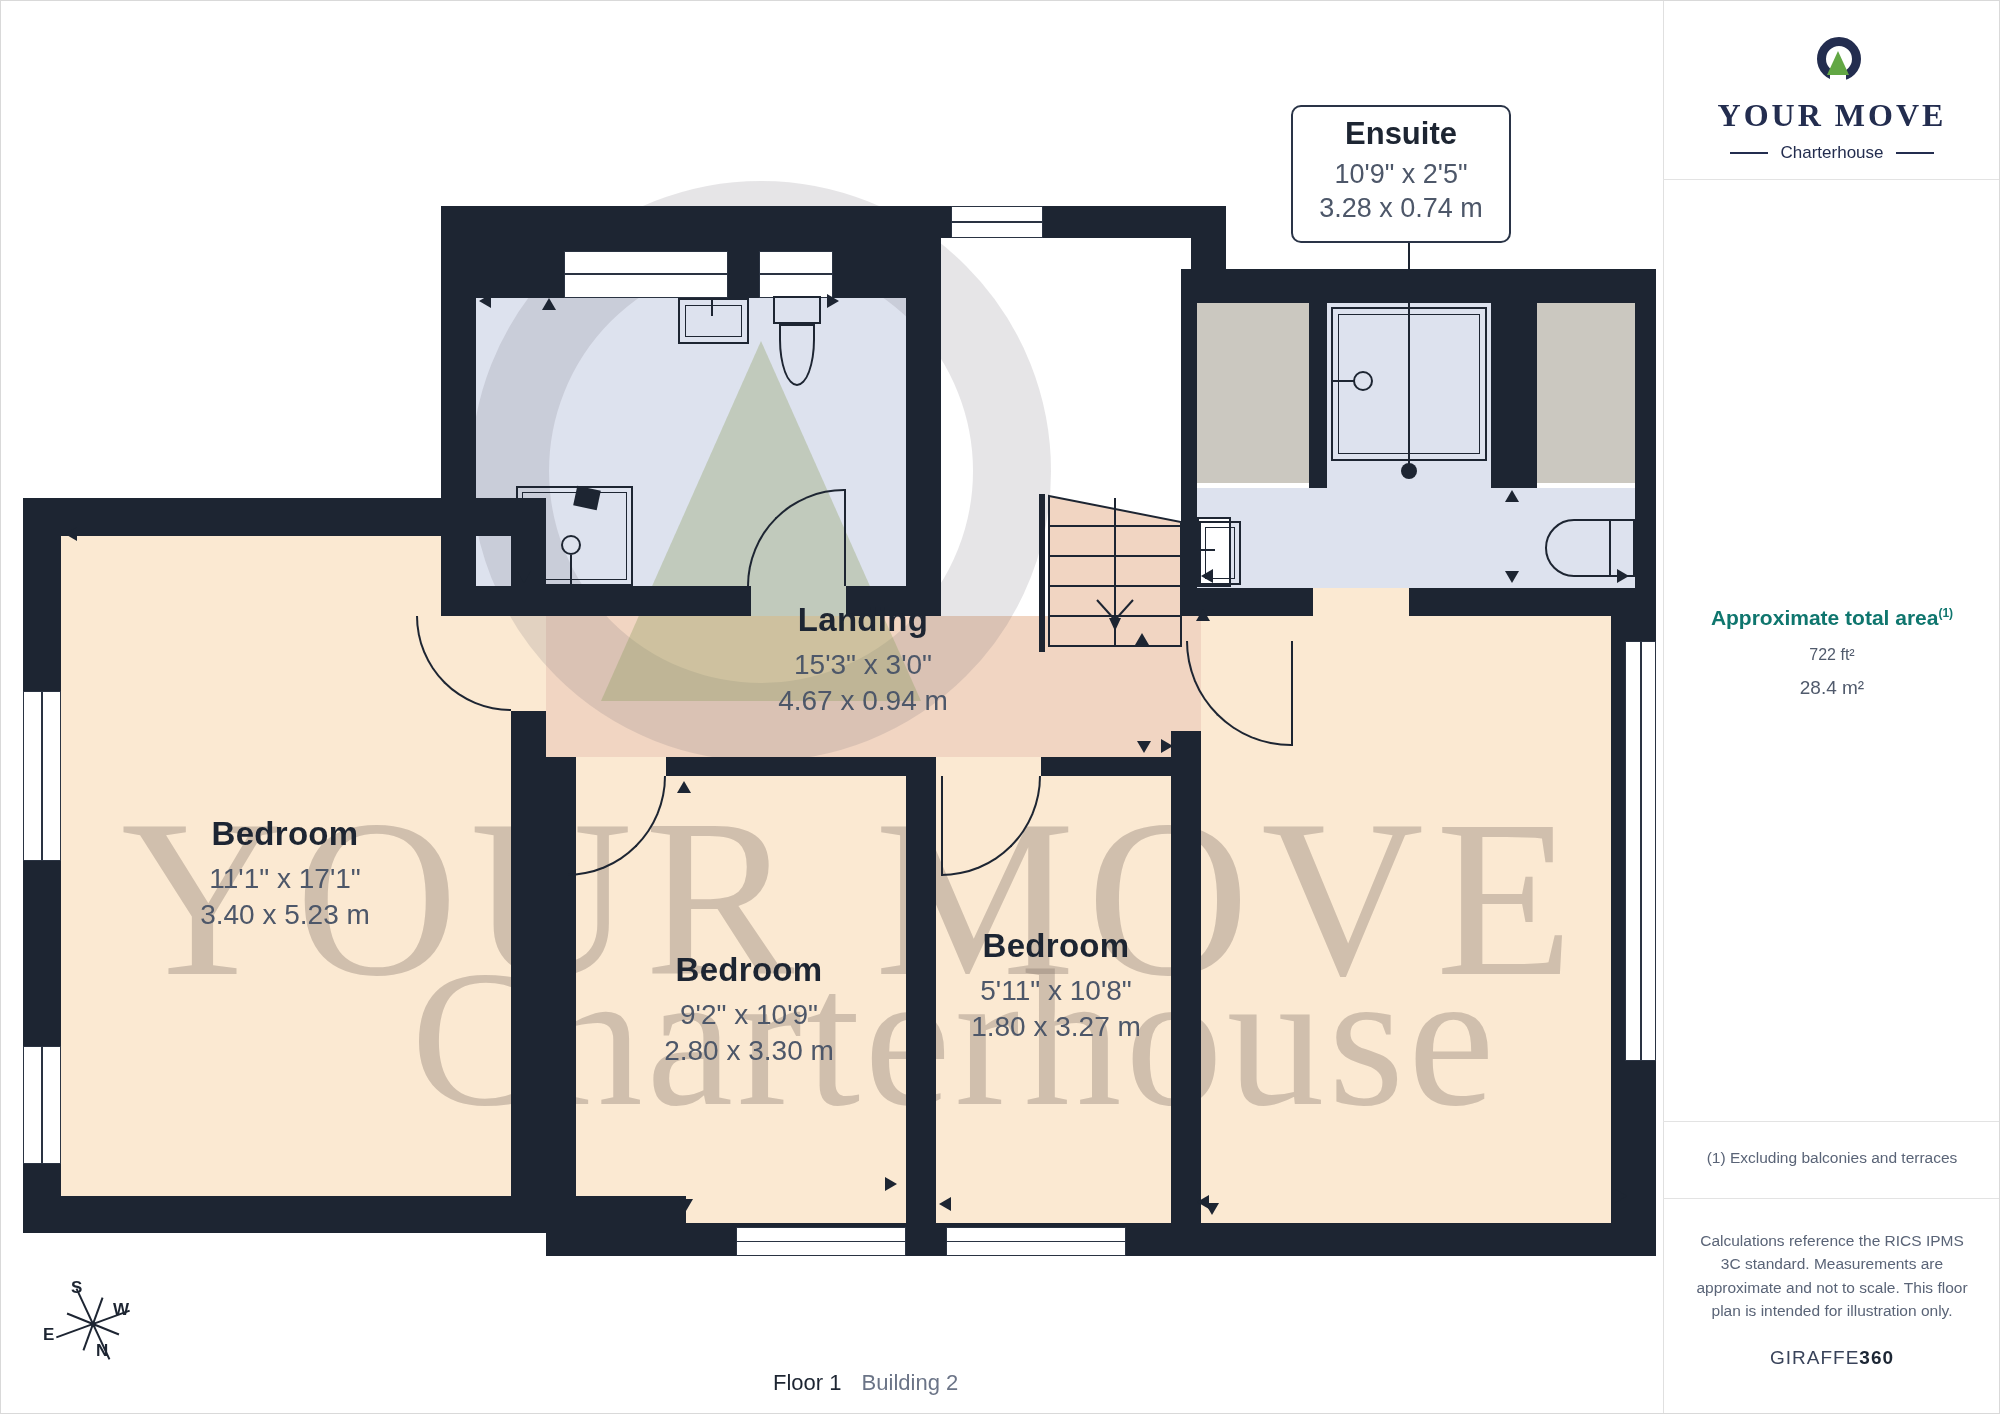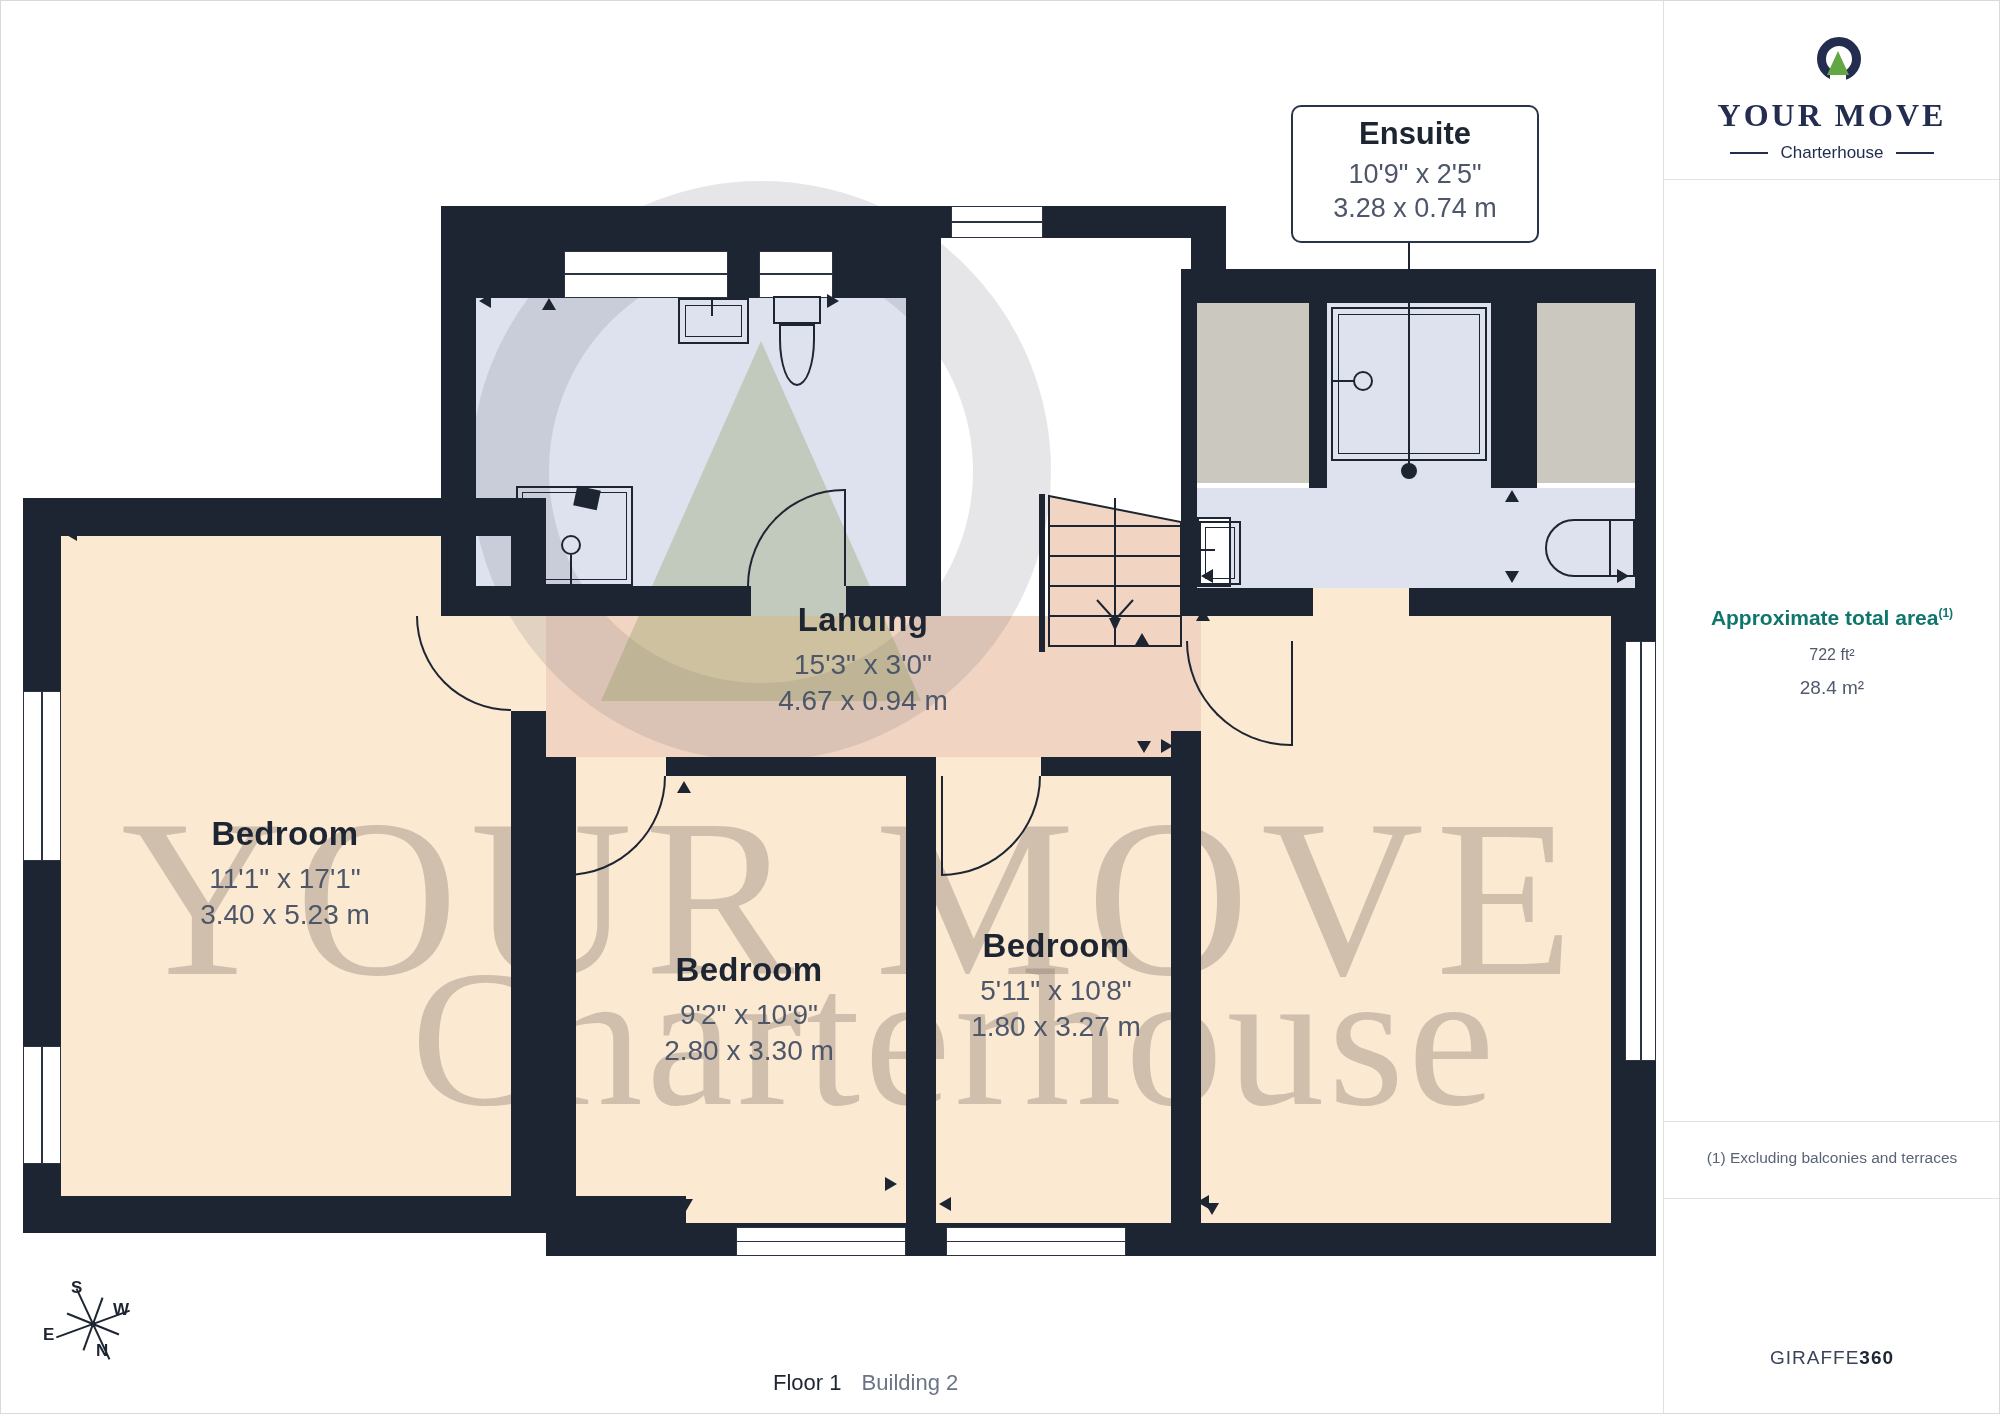--- a/index.html
+++ b/index.html
@@ -21,21 +21,21 @@
   .fx2{position:absolute;border:1px solid var(--wall);box-sizing:border-box;z-index:5;}
   .ln{position:absolute;background:var(--wall);z-index:5;}
   .arc{position:absolute;box-sizing:border-box;z-index:5;border:0 solid var(--wall);}
   .tri{position:absolute;width:0;height:0;z-index:5;}
   .tu{border-left:7px solid transparent;border-right:7px solid transparent;border-bottom:12px solid var(--wall);}
   .td{border-left:7px solid transparent;border-right:7px solid transparent;border-top:12px solid var(--wall);}
   .tl{border-top:7px solid transparent;border-bottom:7px solid transparent;border-right:12px solid var(--wall);}
   .tr{border-top:7px solid transparent;border-bottom:7px solid transparent;border-left:12px solid var(--wall);}
   .rl{position:absolute;text-align:center;z-index:6;color:var(--dim);font-size:28px;line-height:1.3;}
   .rl b{display:block;font-size:33px;font-weight:bold;color:var(--title);letter-spacing:.3px;margin-bottom:5px;}
-  #callout{position:absolute;left:1290px;top:104px;width:248px;height:138px;background:#fff;
+  #callout{position:absolute;left:1290px;top:104px;width:220px;height:138px;background:#fff;
            border:2px solid #2a3447;border-radius:10px;z-index:7;text-align:center;
            color:var(--dim);font-size:27px;line-height:1.28;padding-top:7px;box-sizing:border-box;}
   #callout b{display:block;font-size:31px;color:var(--title);margin-bottom:3px;}
   .wmtext{font-family:"Liberation Serif","DejaVu Serif",serif;color:rgba(121,106,98,0.33);white-space:nowrap;line-height:1;}
   #sidebar{position:absolute;left:1662px;top:0;width:338px;height:1414px;background:#fff;
            border-left:1px solid #e0e0e0;z-index:9;box-sizing:border-box;}
   .sb-div{position:absolute;left:1662px;width:338px;height:1px;background:var(--line);z-index:10;}
   .sb-txt{position:absolute;left:1662px;width:338px;text-align:center;z-index:10;}
   .logo-serif{font-family:"Liberation Serif","DejaVu Serif",serif;color:var(--navy);}
   .dash{display:inline-block;width:38px;height:2px;background:var(--navy);vertical-align:middle;}
@@ -249,17 +249,18 @@
 
   <div class="sb-txt" style="top:605px;font-size:21px;font-weight:bold;color:#0f766e">
     <span>Approximate total area</span><sup>(1)</sup>
   </div>
   <div class="sb-txt" style="top:645px;font-size:16px;color:#505a6c">722 ft²</div>
   <div class="sb-txt" style="top:676px;font-size:19px;color:#505a6c">28.4 m²</div>
 
   <div class="sb-div" style="top:1120px"></div>
   <div class="sb-txt" style="top:1148px;font-size:15.5px;color:var(--note)">(1) Excluding balconies and terraces</div>
   <div class="sb-div" style="top:1197px"></div>
+  <div class="abs" style="left:1694px;top:1228px;width:274px;font-size:15.5px;line-height:1.5;color:var(--note);text-align:center;z-index:10">Calculations reference the RICS IPMS 3C standard. Measurements are approximate and not to scale. This floor plan is intended for illustration only.</div>
   <div class="sb-txt" style="top:1346px;font-size:19px;letter-spacing:1px">
     <span style="color:#39435a">GIRAFFE</span><span style="font-weight:bold;color:#1c2634">360</span>
   </div>
 
 </div>
 
 </body></html>

